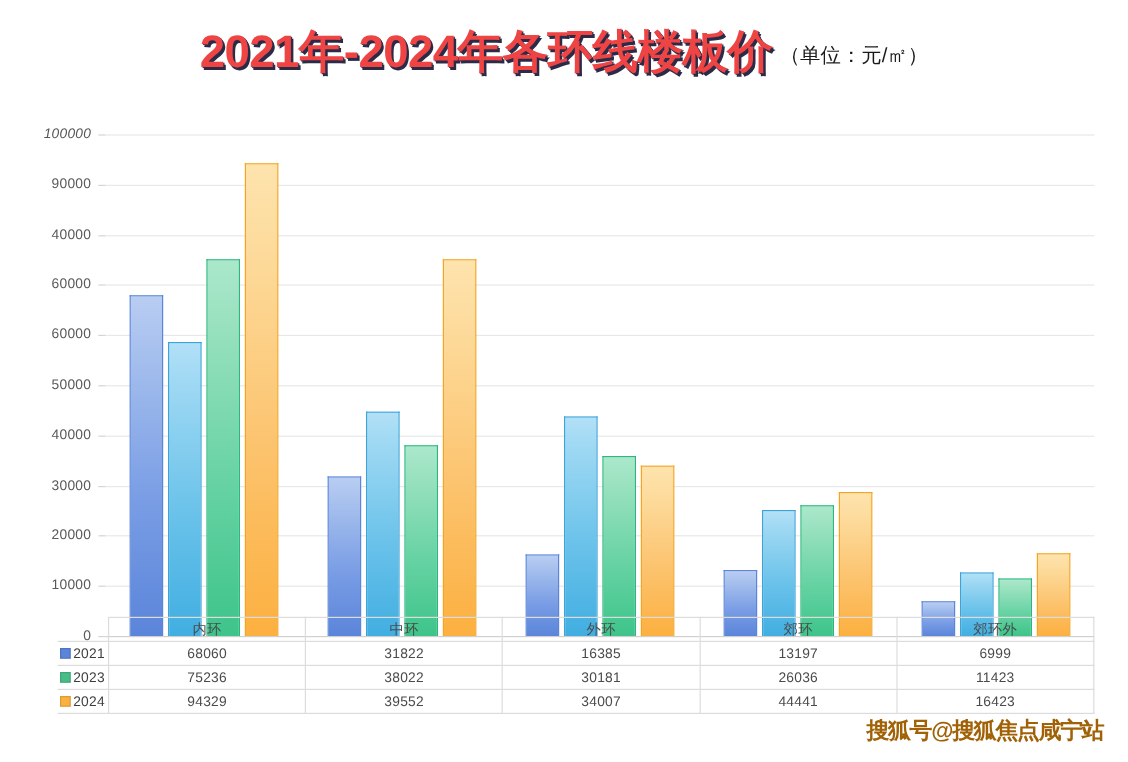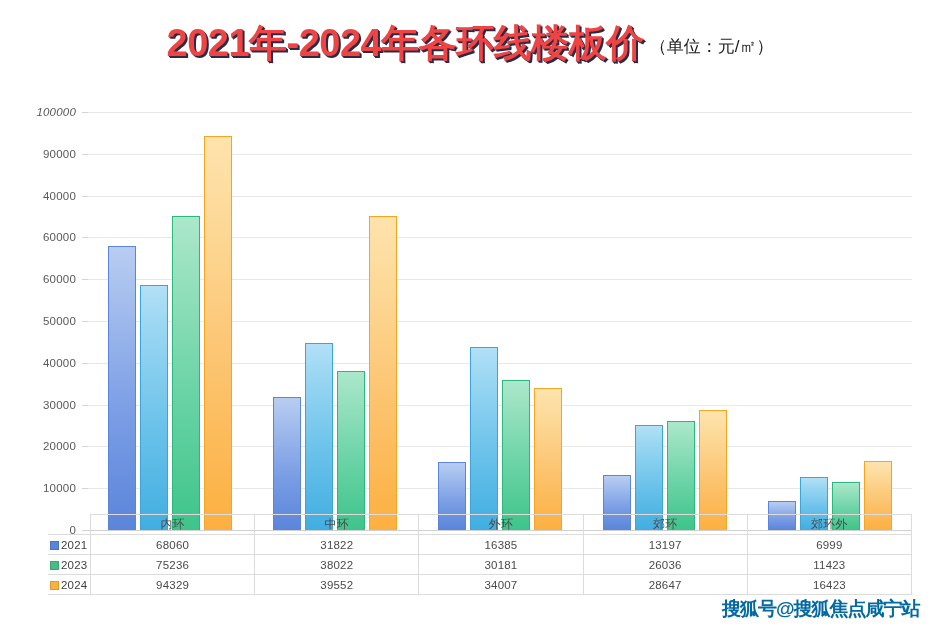--- a/index.html
+++ b/index.html
@@ -195,21 +195,21 @@
     color: #3f3f3f;
   }
 
   
   .watermark {
     position: absolute;
     left: 722px;
     top: 596px;
     font-size: 19px;
     font-weight: bold;
-    color: #0369a1;
+    color: #a16207;
     white-space: nowrap;
     text-shadow: 1px 0 0 #ffffff, -1px 0 0 #ffffff, 0 1px 0 #ffffff, 0 -1px 0 #ffffff;
     letter-spacing: -1px;
   }
 </style>
 </head>
 <body>
 
 <div id="chart-root">
 
@@ -326,21 +326,21 @@
           <td>38022</td>
           <td>30181</td>
           <td>26036</td>
           <td>11423</td>
         </tr>
         <tr>
           <td class="legend-col"><span class="swatch s3"></span><span class="yearlabel">2024</span></td>
           <td>94329</td>
           <td>39552</td>
           <td>34007</td>
-          <td>28647</td>
+          <td>44441</td>
           <td>16423</td>
         </tr>
       </tbody>
   </table>
 
   <div class="watermark">搜狐号@搜狐焦点咸宁站</div>
 
 </div>
 
 </body></html>

